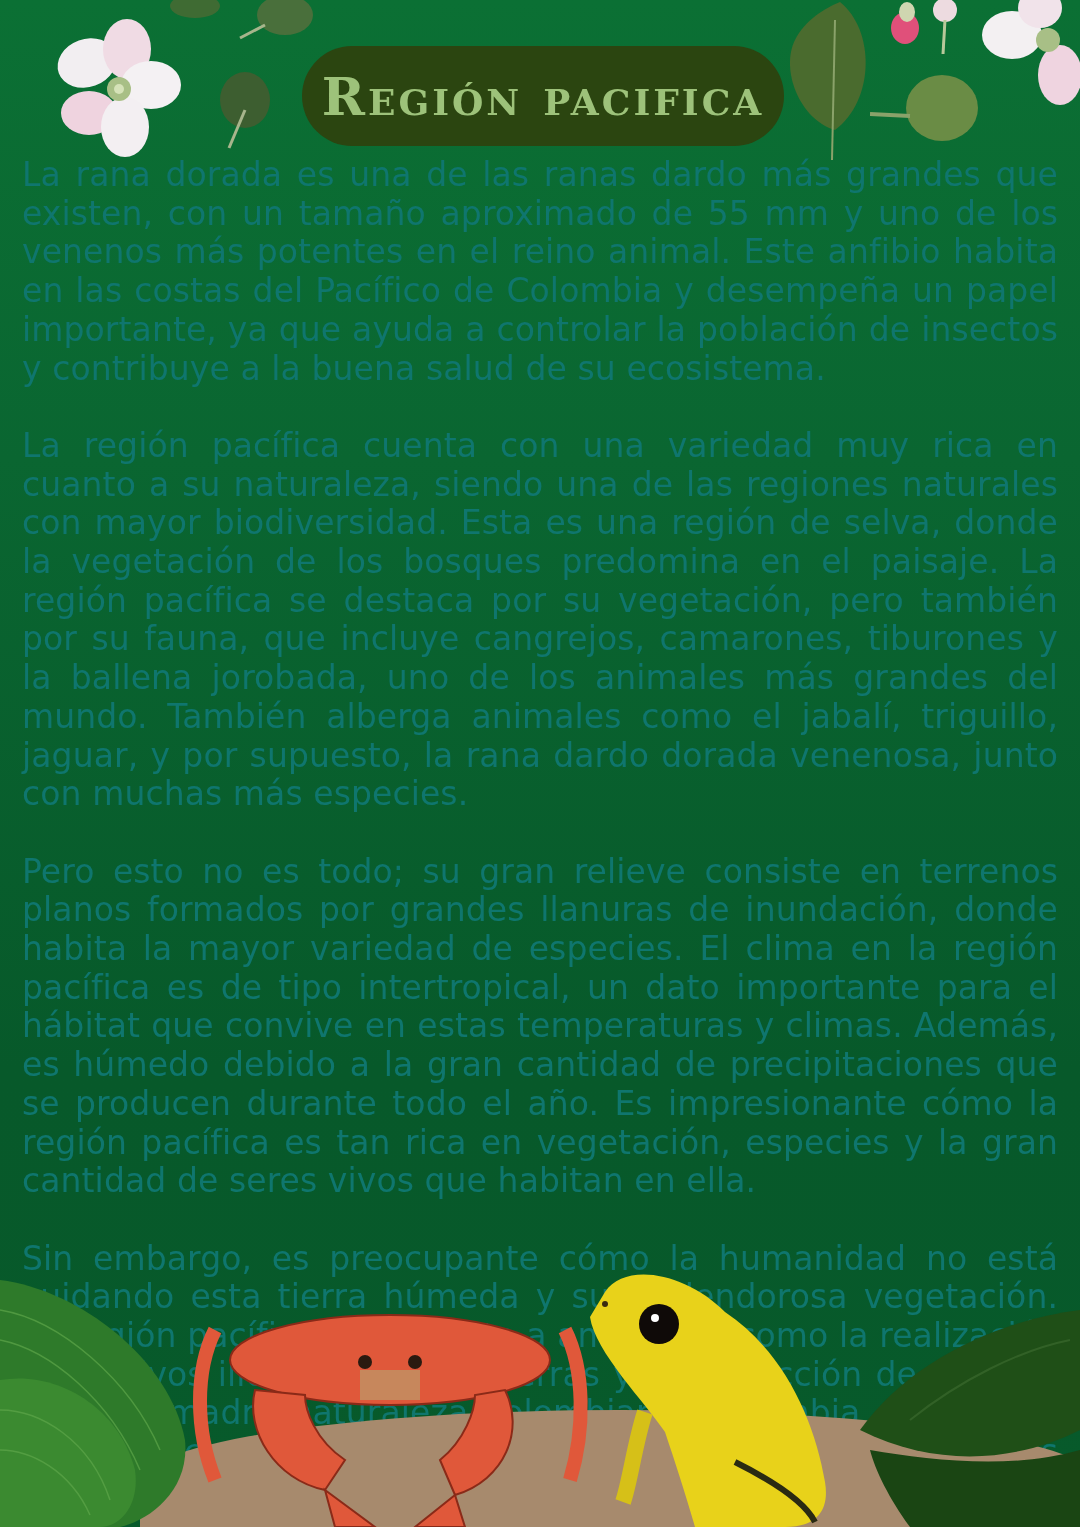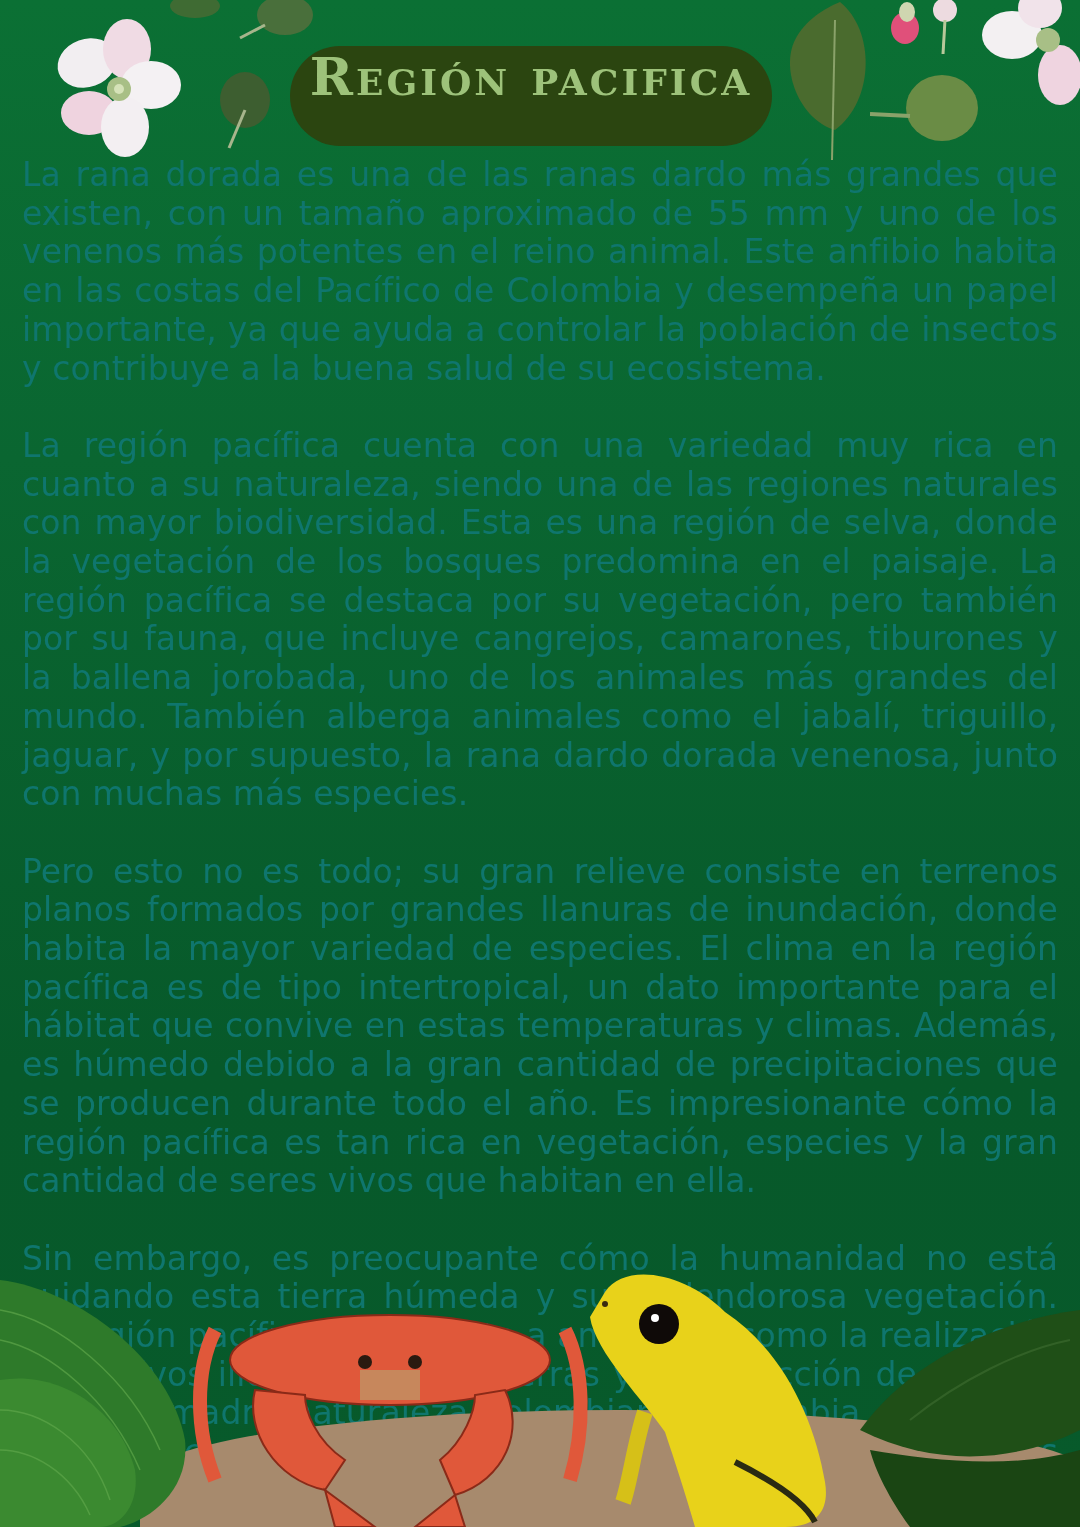--- a/index.html
+++ b/index.html
@@ -4,23 +4,23 @@
 <style>
   html, body { margin: 0; padding: 0; }
   body {
     width: 1080px; height: 1527px; overflow: hidden; position: relative;
     background: linear-gradient(180deg, #0b7034 0%, #0a6631 30%, #07592a 70%, #075a2b 100%);
     font-family: "DejaVu Sans", sans-serif;
   }
   .deco { position: absolute; }
   
   .title-pill {
-    position: absolute; left: 290px; top: 46px; width: 482px; height: 100px;
+    position: absolute; left: 302px; top: 46px; width: 482px; height: 100px;
     background: #2b4510; border-radius: 50px;
-    display: flex; justify-content: center;
+    display: flex; align-items: center; justify-content: center;
   }
   .title-text {
     font-family: "DejaVu Serif", serif; font-weight: bold;
     font-size: 52px; letter-spacing: 3px; color: #9dc27a;
     font-variant: small-caps; text-transform: none;
   }
   .body-text {
     position: absolute; left: 22px; top: 156px; width: 1036px;
     color: #0f766e; font-size: 33px; line-height: 38.7px;
     text-align: justify; letter-spacing: 0.1px;

